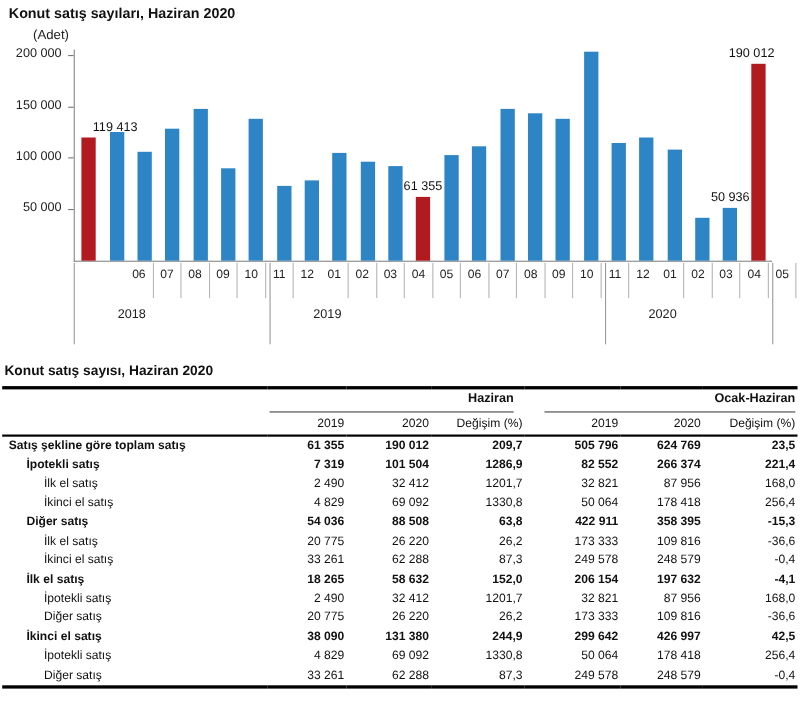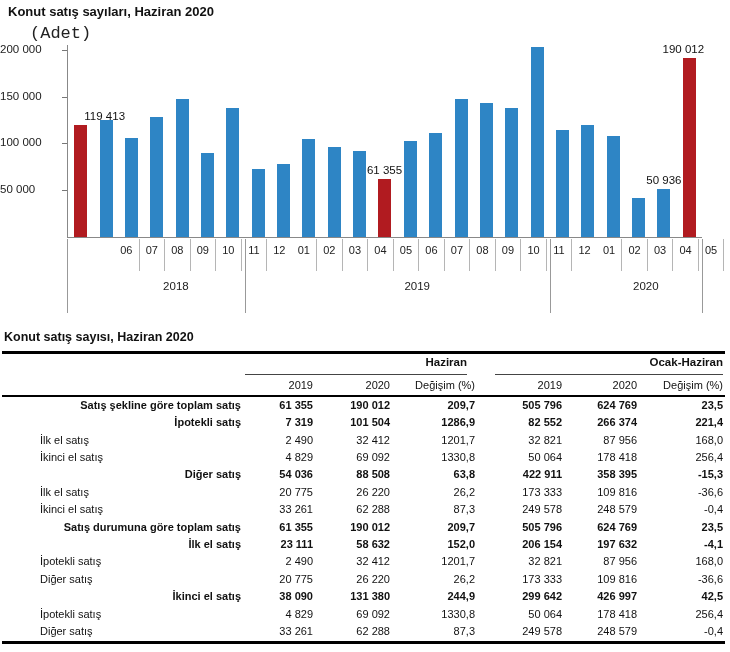--- a/index.html
+++ b/index.html
@@ -6,23 +6,23 @@
   html,body { background:#fff; }
   body {
     width:730px; height:652px; position:relative;
     font-family:"Liberation Sans", sans-serif; color:#1a1a1a;
     overflow:hidden;
   }
 
   
   .chart { position:absolute; left:0; top:0; width:730px; height:320px; }
   .chart-title { position:absolute; left:8px; top:4px; font-size:13px; font-weight:bold; color:#111; }
-  .chart-unit  { position:absolute; left:30px; top:24px; font-size:17px; color:#222;font-family:Liberation Mono, monospace; }
-
-  .ylab { position:absolute; width:56px; text-align:left; font-size:11.5px; color:#222; }
+  .chart-unit  { position:absolute; left:30px; top:24px; font-size:12px; color:#222; }
+
+  .ylab { position:absolute; width:56px; text-align:right; font-size:11.5px; color:#222; }
   .ytick { position:absolute; width:5px; height:1px; background:#777; left:62px; }
 
   .plot {
     position:absolute; left:67px; top:45px; width:635px; height:193px;
     border-left:1px solid #888; border-bottom:1px solid #888;
     display:flex; align-items:flex-end;
   }
   .slot { flex:1 1 0; display:flex; justify-content:center; align-items:flex-end; height:100%; }
   .bar  { width:13px; }
 
@@ -30,41 +30,41 @@
 
   .months {
     position:absolute; left:67px; top:239px; width:635px; height:32px;
     display:flex;
     margin-left:47px;
   }
   .mcell { flex:1 1 0; text-align:center; font-size:11px; color:#222; padding-top:5px; border-right:1px solid #b5b5b5; height:32px; }
   .mcell.nb { border-right:none; }
 
   .years { position:absolute; left:67px; top:276px; width:635px; height:24px; display:flex; }
-  .ycell { text-align:center; font-size:11.5px; color:#222; padding-top:4px;padding-left:40px; }
+  .ycell { text-align:left; font-size:11.5px; color:#222; padding-top:4px;padding-left:40px; }
 
   .ysep { position:absolute; top:239px; width:1px; height:74px; background:#999; }
 
   
   .tbl-title { position:absolute; left:4px; top:330px; font-size:12.5px; font-weight:bold; color:#111; }
 
   table.stats {
     position:absolute; left:2px; top:351px; width:723px;
     border-collapse:collapse; table-layout:fixed;
     font-size:11px; color:#111;
     border-top:3px solid #000;
   }
   table.stats th, table.stats td { padding:2px 2px; line-height:13.4px; font-weight:normal; vertical-align:bottom; }
   .grp-row th { padding-top:3px; }
   .grp { display:block; text-align:right; font-weight:bold; font-size:11.5px; border-bottom:1px solid #444; padding-bottom:5px; }
   .grp.g1 { margin-right:8px; }
   .grp.g2 { margin-left:16px; }
   .sub-row th { text-align:right; font-weight:bold; border-bottom:2px solid #000; padding-right:3px; }
   td.num { text-align:right; padding-right:3px; }
-  tr.bold td { font-weight:bold;text-align:right; }
+  tr.bold td { font-weight:bold; }
   td.lbl.i0 { padding-left:6px; }
   td.lbl.i1 { padding-left:22px; }
   td.lbl.i2 { padding-left:38px; }
   tbody tr:last-child td { border-bottom:3px solid #000; }
 </style>
 </head>
 <body>
 
 <div class="chart">
   <div class="chart-title">Konut satış sayıları, Haziran 2020</div>
@@ -293,31 +293,22 @@
       <tr class="">
         <td class="lbl i2">İkinci el satış</td>
         <td class="num">33 261</td>
         <td class="num">62 288</td>
         <td class="num">87,3</td>
         <td class="num">249 578</td>
         <td class="num">248 579</td>
         <td class="num">-0,4</td>
       </tr>
       <tr class="bold">
-        <td class="lbl i0">Satış durumuna göre toplam satış</td>
-        <td class="num">61 355</td>
-        <td class="num">190 012</td>
-        <td class="num">209,7</td>
-        <td class="num">505 796</td>
-        <td class="num">624 769</td>
-        <td class="num">23,5</td>
-      </tr>
-      <tr class="bold">
         <td class="lbl i1">İlk el satış</td>
-        <td class="num">23 111</td>
+        <td class="num">18 265</td>
         <td class="num">58 632</td>
         <td class="num">152,0</td>
         <td class="num">206 154</td>
         <td class="num">197 632</td>
         <td class="num">-4,1</td>
       </tr>
       <tr class="">
         <td class="lbl i2">İpotekli satış</td>
         <td class="num">2 490</td>
         <td class="num">32 412</td>

